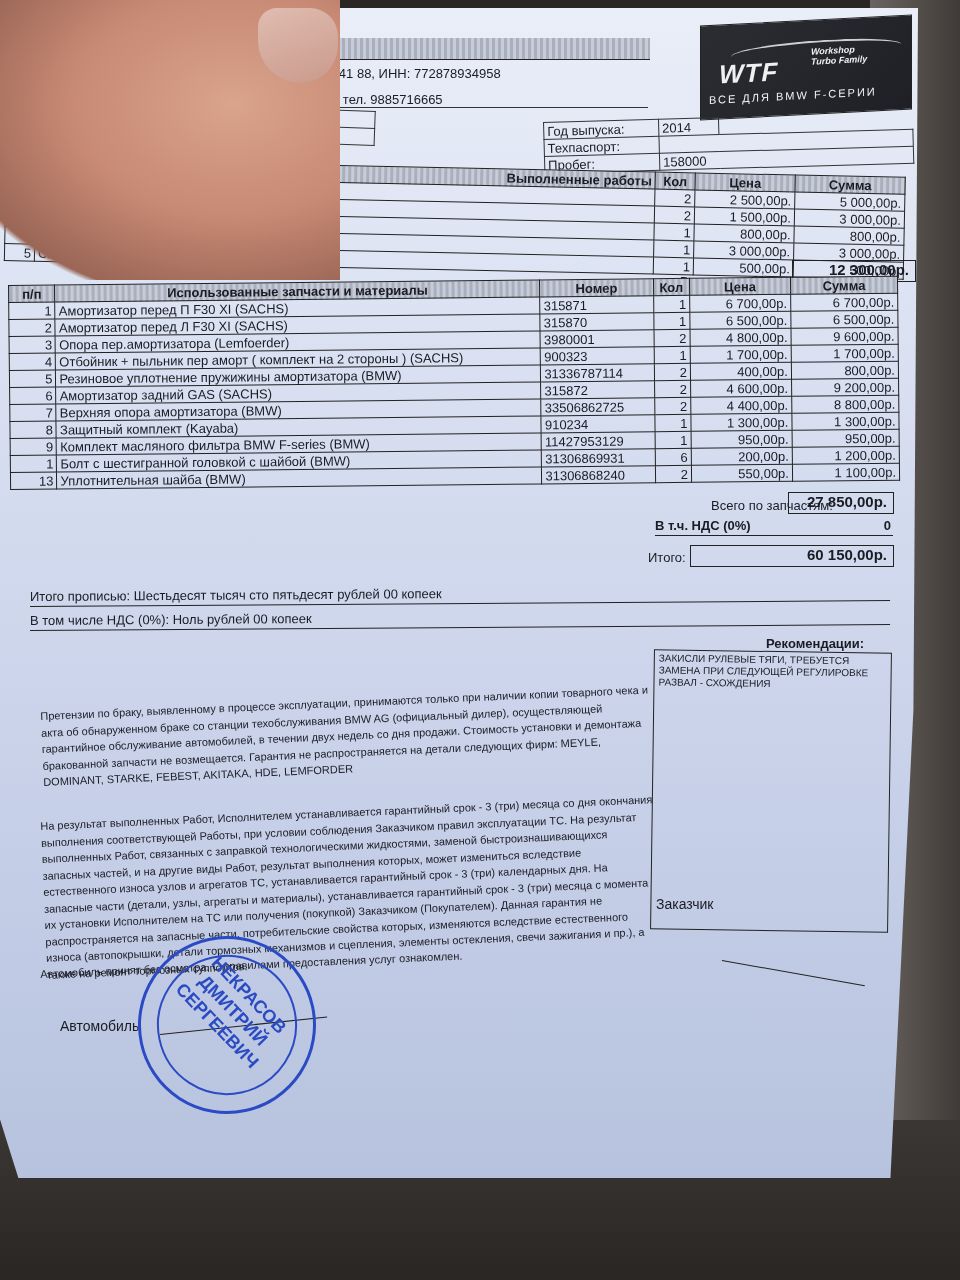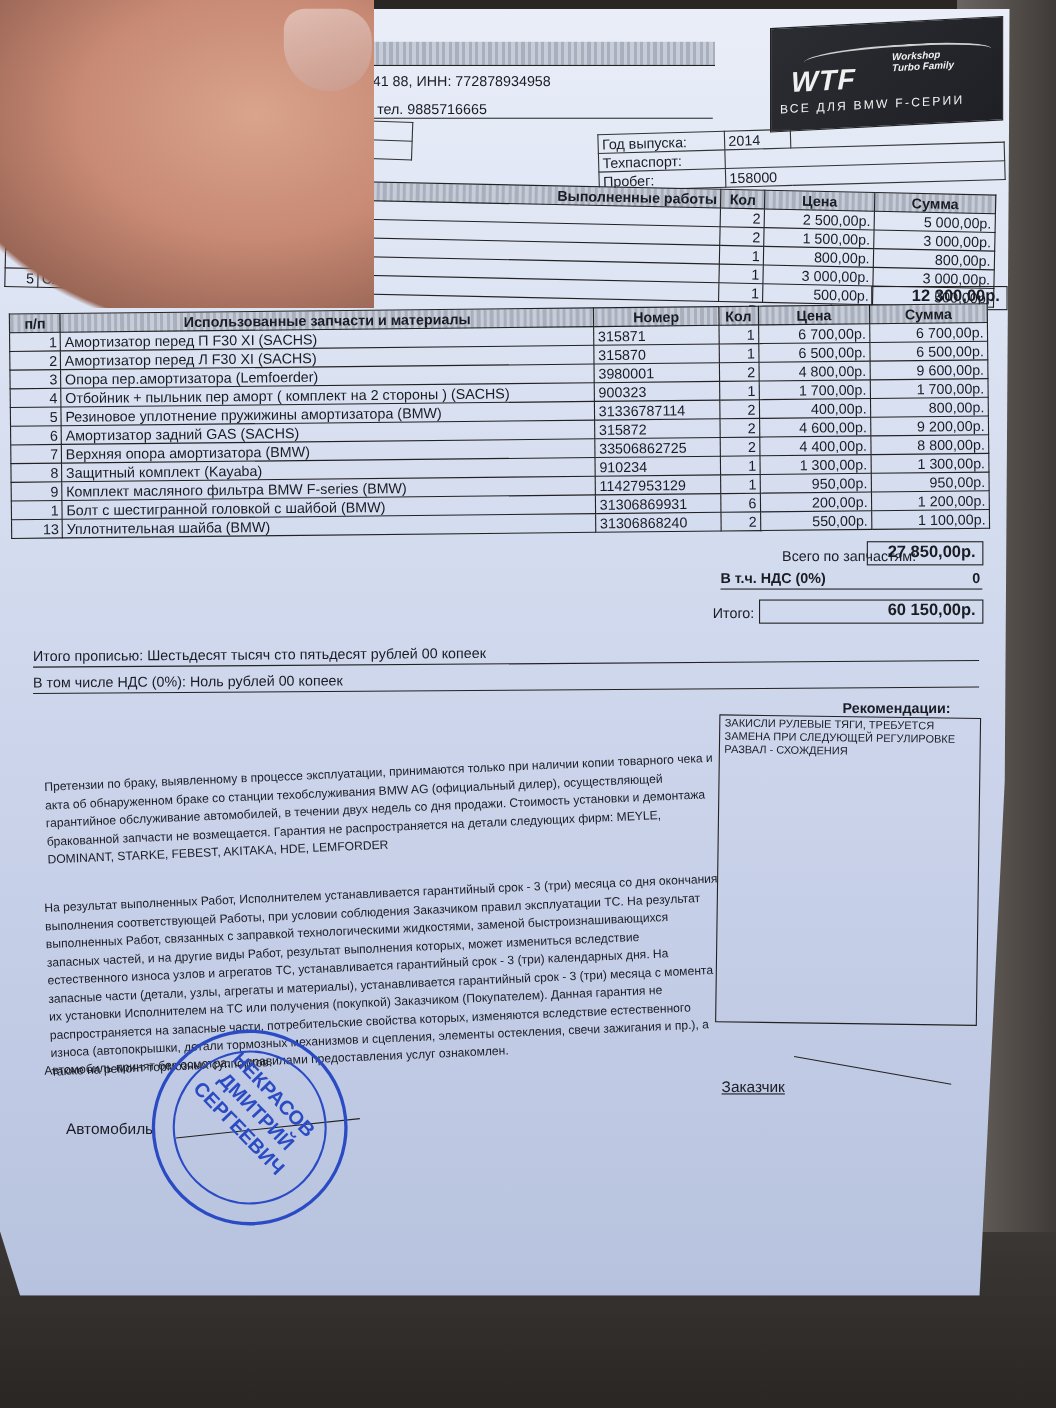--- a/index.html
+++ b/index.html
@@ -300,21 +300,21 @@
   <div class="underline-row" style="left:30px; top:578px; width:860px; height:18px; transform:rotate(-0.4deg);">Итого прописью: Шестьдесят тысяч сто пятьдесят рублей 00 копеек</div>
   <div class="underline-row" style="left:30px; top:602px; width:860px; height:18px; transform:rotate(-0.4deg);">В том числе НДС (0%): Ноль рублей 00 копеек</div>
 
   <div class="rec-title">Рекомендации:</div>
   <div class="rec-box">ЗАКИСЛИ РУЛЕВЫЕ ТЯГИ, ТРЕБУЕТСЯ ЗАМЕНА ПРИ СЛЕДУЮЩЕЙ РЕГУЛИРОВКЕ РАЗВАЛ - СХОЖДЕНИЯ</div>
 
   <div class="legal" style="top:700px;">Претензии по браку, выявленному в процессе эксплуатации, принимаются только при наличии копии товарного чека и акта об обнаруженном браке со станции техобслуживания BMW AG (официальный дилер), осуществляющей гарантийное обслуживание автомобилей, в течении двух недель со дня продажи. Стоимость установки и демонтажа бракованной запчасти не возмещается. Гарантия не распространяется на детали следующих фирм: MEYLE, DOMINANT, STARKE, FEBEST, AKITAKA, HDE, LEMFORDER</div>
   <div class="legal" style="top:810px;">На результат выполненных Работ, Исполнителем устанавливается гарантийный срок - 3 (три) месяца со дня окончания выполнения соответствующей Работы, при условии соблюдения Заказчиком правил эксплуатации ТС. На результат выполненных Работ, связанных с заправкой технологическими жидкостями, заменой быстроизнашивающихся запасных частей, и на другие виды Работ, результат выполнения которых, может измениться вследствие естественного износа узлов и агрегатов ТС, устанавливается гарантийный срок - 3 (три) календарных дня. На запасные части (детали, узлы, агрегаты и материалы), устанавливается гарантийный срок - 3 (три) месяца с момента их установки Исполнителем на ТС или получения (покупкой) Заказчиком (Покупателем). Данная гарантия не распространяется на запасные части, потребительские свойства которых, изменяются вследствие естественного износа (автопокрышки, детали тормозных механизмов и сцепления, элементы остекления, свечи зажигания и пр.), а также на ремонт тормозных суппортов.</div>
   <div class="legal" style="top:958px;">Автомобиль принят без осмотра. С правилами предоставления услуг ознакомлен.</div>
 
-  <div class="sign-label" style="left:656px; top:972px;text-decoration:underline;">Заказчик</div>
+  <div class="sign-label" style="left:656px; top:888px;">Заказчик</div>
   <div class="sign-line" style="left:722px; top:952px; width:145px; transform:rotate(10deg); transform-origin:left top;"></div>
 
   <div class="sign-label" style="left:60px; top:1010px;">Автомобиль</div>
   <div class="sign-line" style="left:160px; top:1026px; width:168px; transform:rotate(-6deg); transform-origin:left top;"></div>
 
   <div class="stamp">
     <div class="name">НЕКРАСОВ ДМИТРИЙ СЕРГЕЕВИЧ</div>
   </div>
 </div>
 

